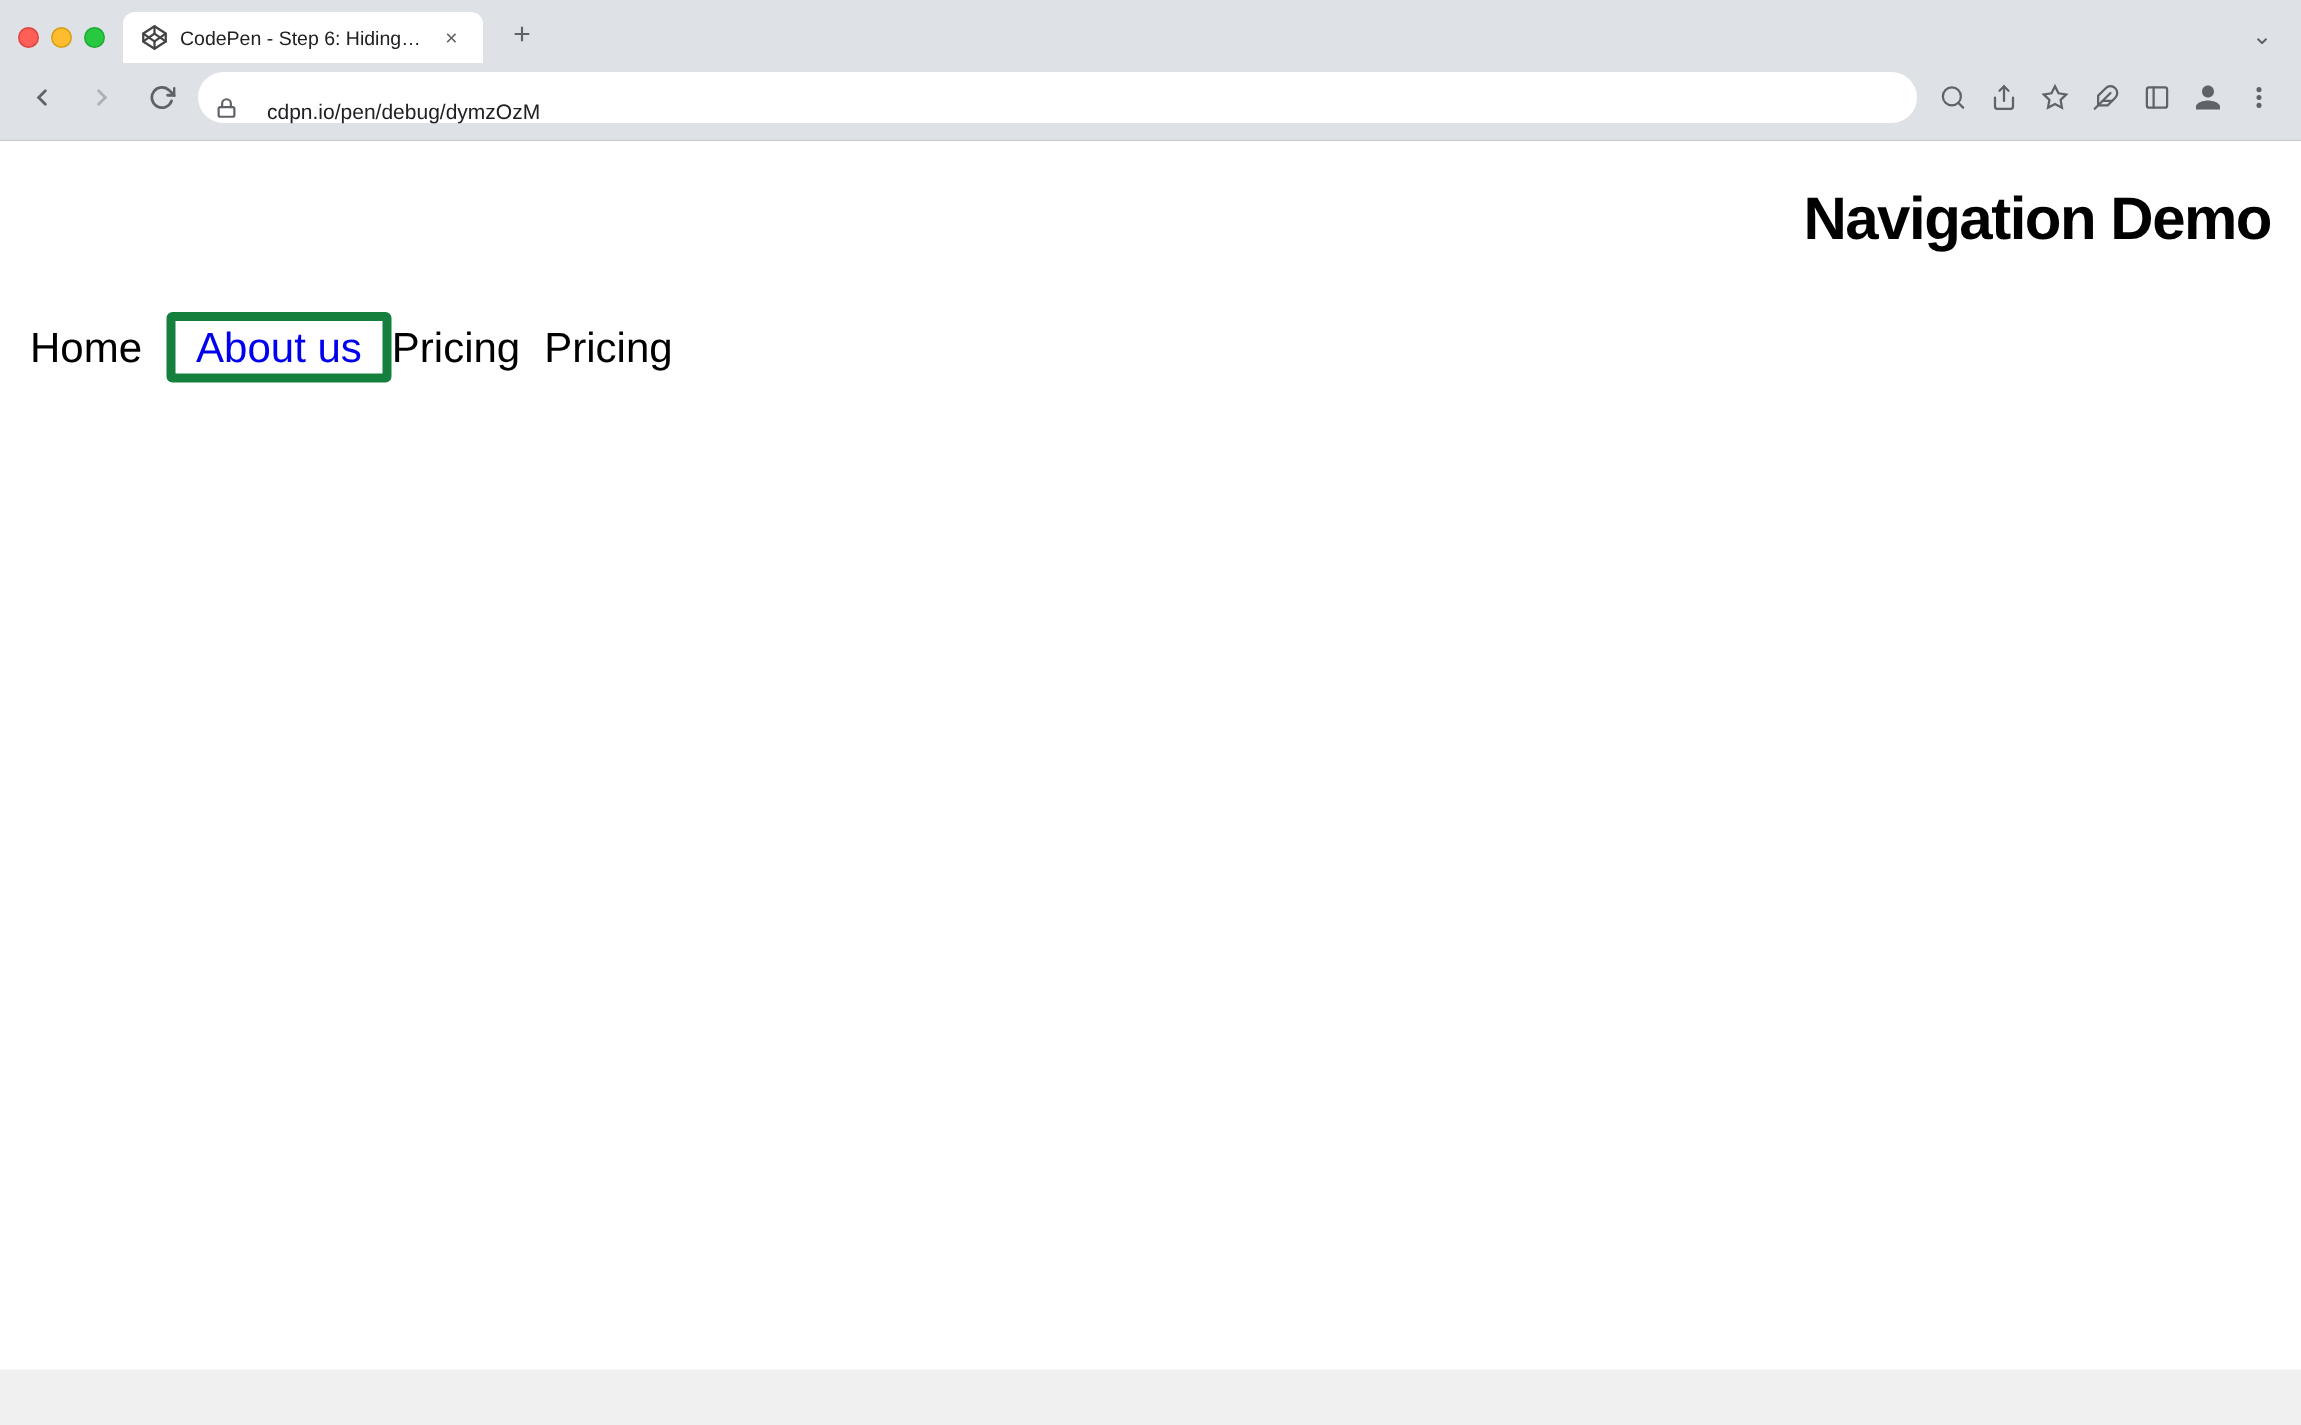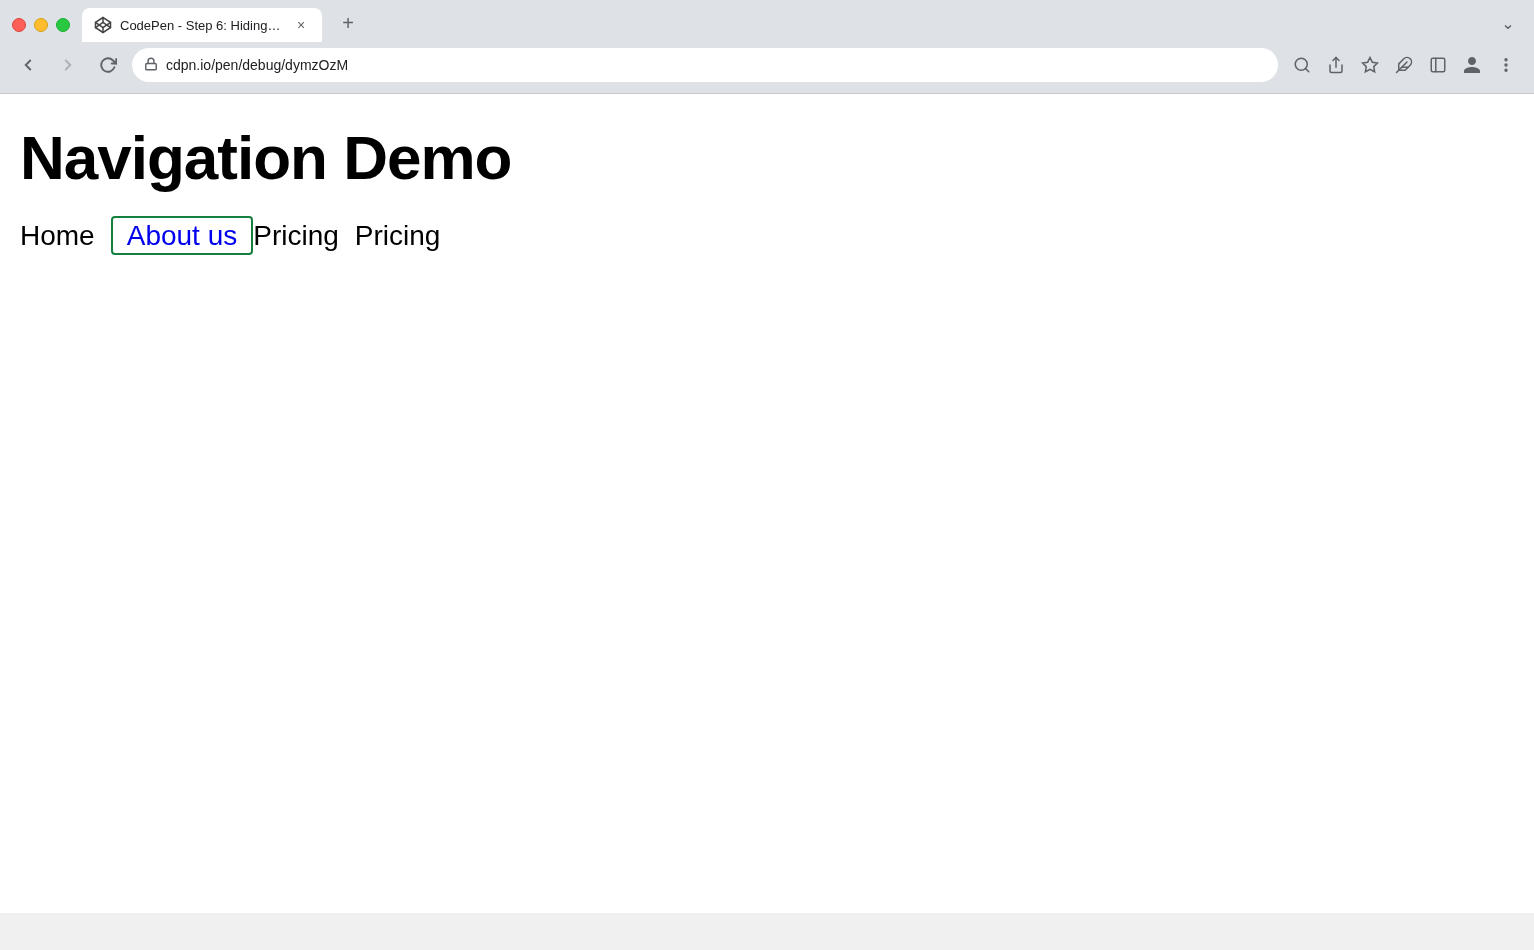--- a/index.html
+++ b/index.html
@@ -141,26 +141,26 @@
     }
 
     .nav-btn.disabled {
       color: #adb0b5;
       cursor: default;
     }
 
     .address-bar {
       flex: 1;
       display: flex;
-      align-items: center;
+      align-items: flex-end;
       background: #ffffff;
       border-radius: 22px;
       padding: 0 12px;
       height: 34px;
-      gap: 8px;
+      gap: 20px;
     }
 
     .lock-icon {
       color: #5f6368;
       font-size: 14px;
     }
 
     .url-text {
       flex: 1;
       font-size: 14px;
@@ -179,26 +179,27 @@
     
     .browser-content {
       background: #ffffff;
       width: 100%;
       height: calc(950px - 130px);
       padding: 30px 20px 20px 20px;
       border-top: 1px solid #c6c8cc;
     }
 
     .page-title {
-      font-size: 62px;
+      font-size: 40px;
       font-weight: 900;
       color: #000000;
       letter-spacing: -1px;
-      margin-bottom: 28px;
+      margin-bottom: 48px;
       line-height: 1.1;
+      text-align: right;
     }
 
     
     .nav-menu {
       display: flex;
       align-items: flex-start;
       gap: 0;
       list-style: none;
     }
 
@@ -209,21 +210,21 @@
       padding: 4px 16px;
       text-decoration: none;
     }
 
     .nav-item:first-child {
       padding-left: 0;
     }
 
     .nav-item.active {
       color: #0000ee;
-      border: 2px solid #15803d;
+      border: 6px solid #15803d;
       border-radius: 4px;
       padding: 2px 14px;
     }
 
     
     .browser-divider {
       width: 100%;
       height: 1px;
       background: #e0e0e0;
     }

